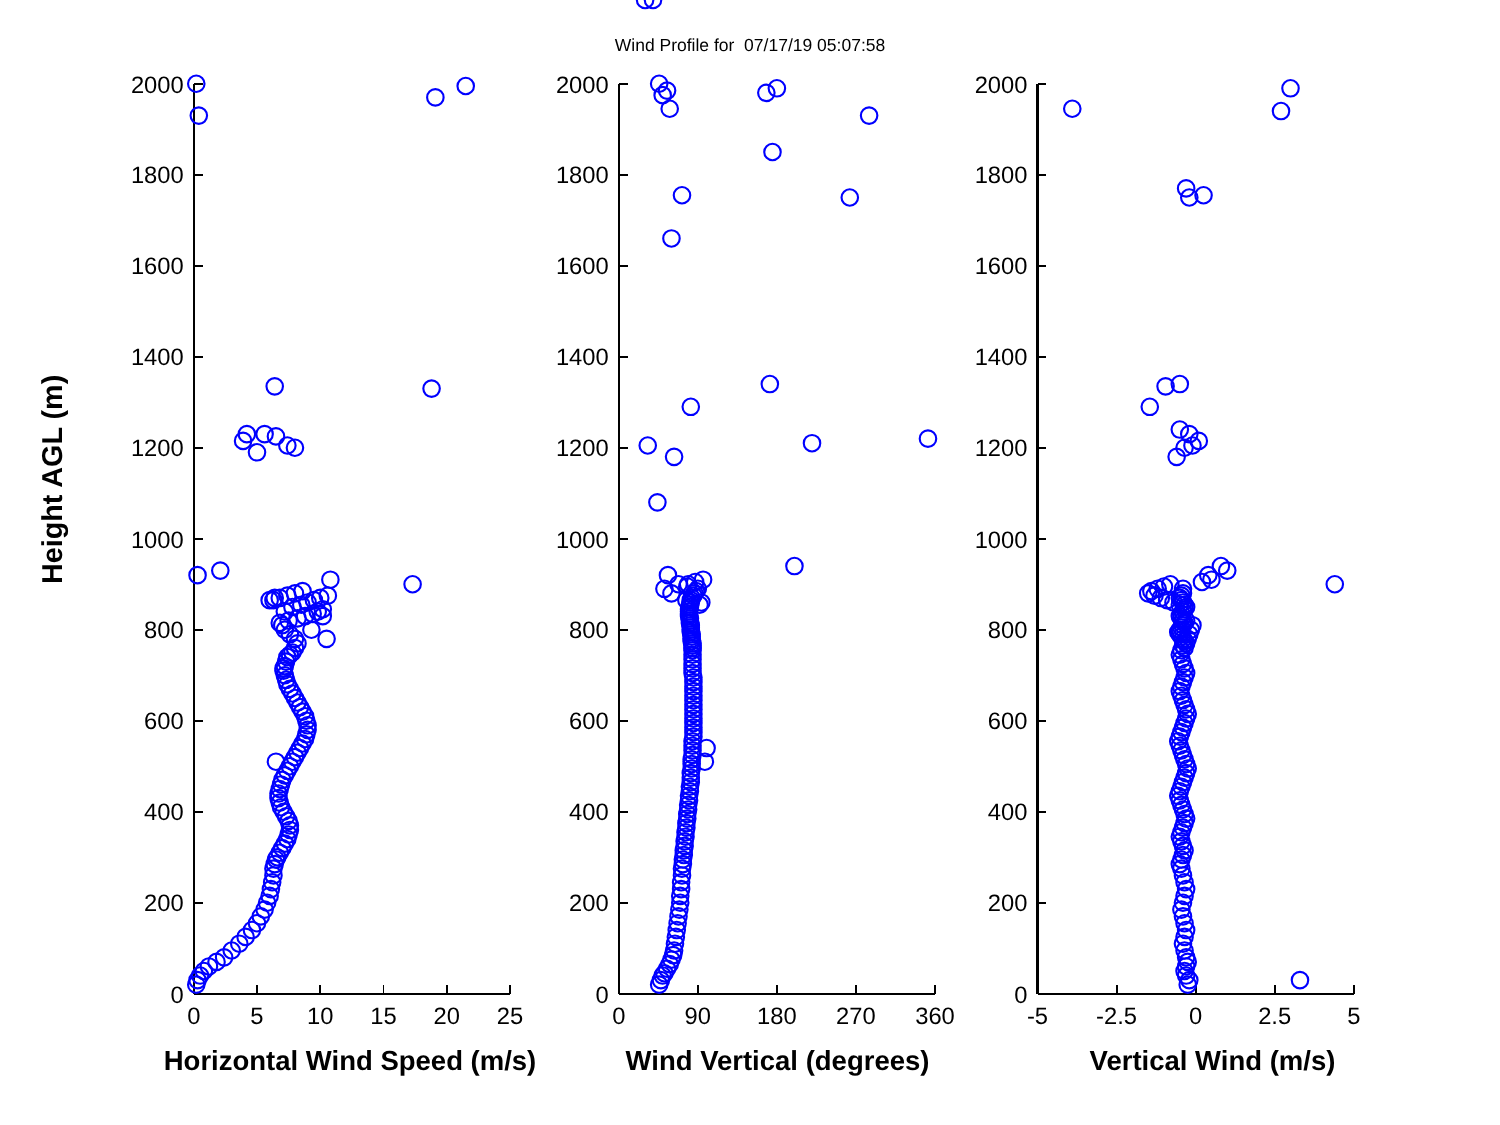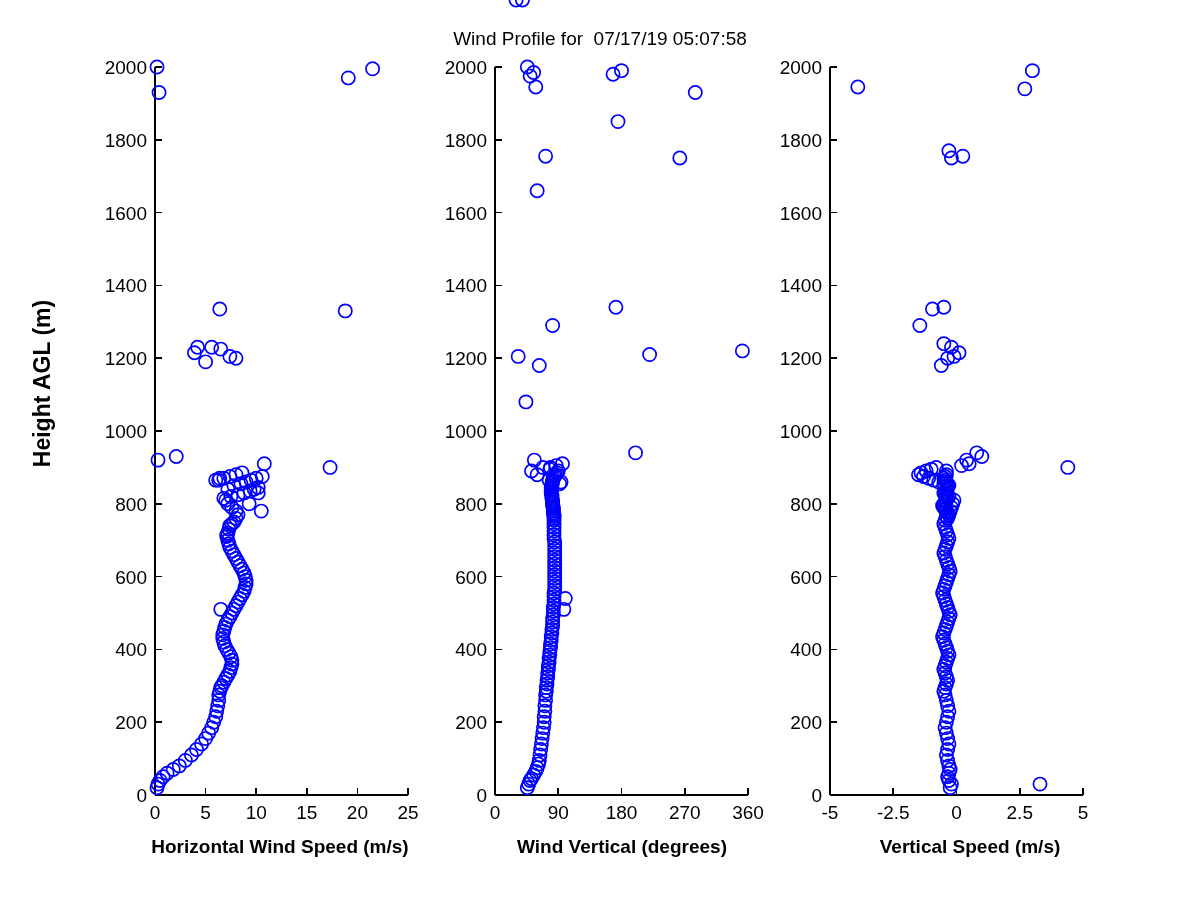--- a/index.html
+++ b/index.html
@@ -20,21 +20,21 @@
     width: 1200px;
     height: 900px;
     background: #ffffff;
   }
   .fig-title {
     position: absolute;
     left: 0;
     top: 28px;
     width: 1200px;
     text-align: center;
-    font-size: 19px;
+    font-size: 14px;
     color: #000000;
     font-family: "Liberation Sans", sans-serif;
     letter-spacing: 0px;
     white-space: pre;
   }
   .ylabel {
     position: absolute;
     left: -108px;
     top: 370px;
     width: 300px;
@@ -49,21 +49,21 @@
   .panel {
     position: absolute;
   }
   .panel svg {
     display: block;
     overflow: visible;
   }
   .xlabel {
     position: absolute;
     text-align: center;
-    font-size: 19px;
+    font-size: 22px;
     font-weight: bold;
     color: #000000;
     white-space: nowrap;
     font-family: "Liberation Sans", sans-serif;
   }
   text.tick {
     font-family: "Liberation Sans", sans-serif;
     font-size: 19px;
     fill: #000000;
   }
@@ -574,15 +574,15 @@
           <circle cx="1039.99" cy="784.08" r="6.6" fill="none" stroke="#0000ff" stroke-width="1.7"></circle>
           <circle cx="1032.40" cy="70.64" r="6.6" fill="none" stroke="#0000ff" stroke-width="1.7"></circle>
           <circle cx="1024.81" cy="88.84" r="6.6" fill="none" stroke="#0000ff" stroke-width="1.7"></circle>
           <circle cx="857.83" cy="87.02" r="6.6" fill="none" stroke="#0000ff" stroke-width="1.7"></circle>
         </g>
       </svg>
     </div>
 
   <div class="xlabel" style="left:90px; top:836px; width:380px;">Horizontal Wind Speed (m/s)</div>
   <div class="xlabel" style="left:452px; top:836px; width:340px;">Wind Vertical (degrees)</div>
-  <div class="xlabel" style="left:800px; top:836px; width:340px;">Vertical Speed (m/s)</div>
+  <div class="xlabel" style="left:800px; top:836px; width:340px;">Vertical Wind (m/s)</div>
 
 </div>
 
 </body></html>

